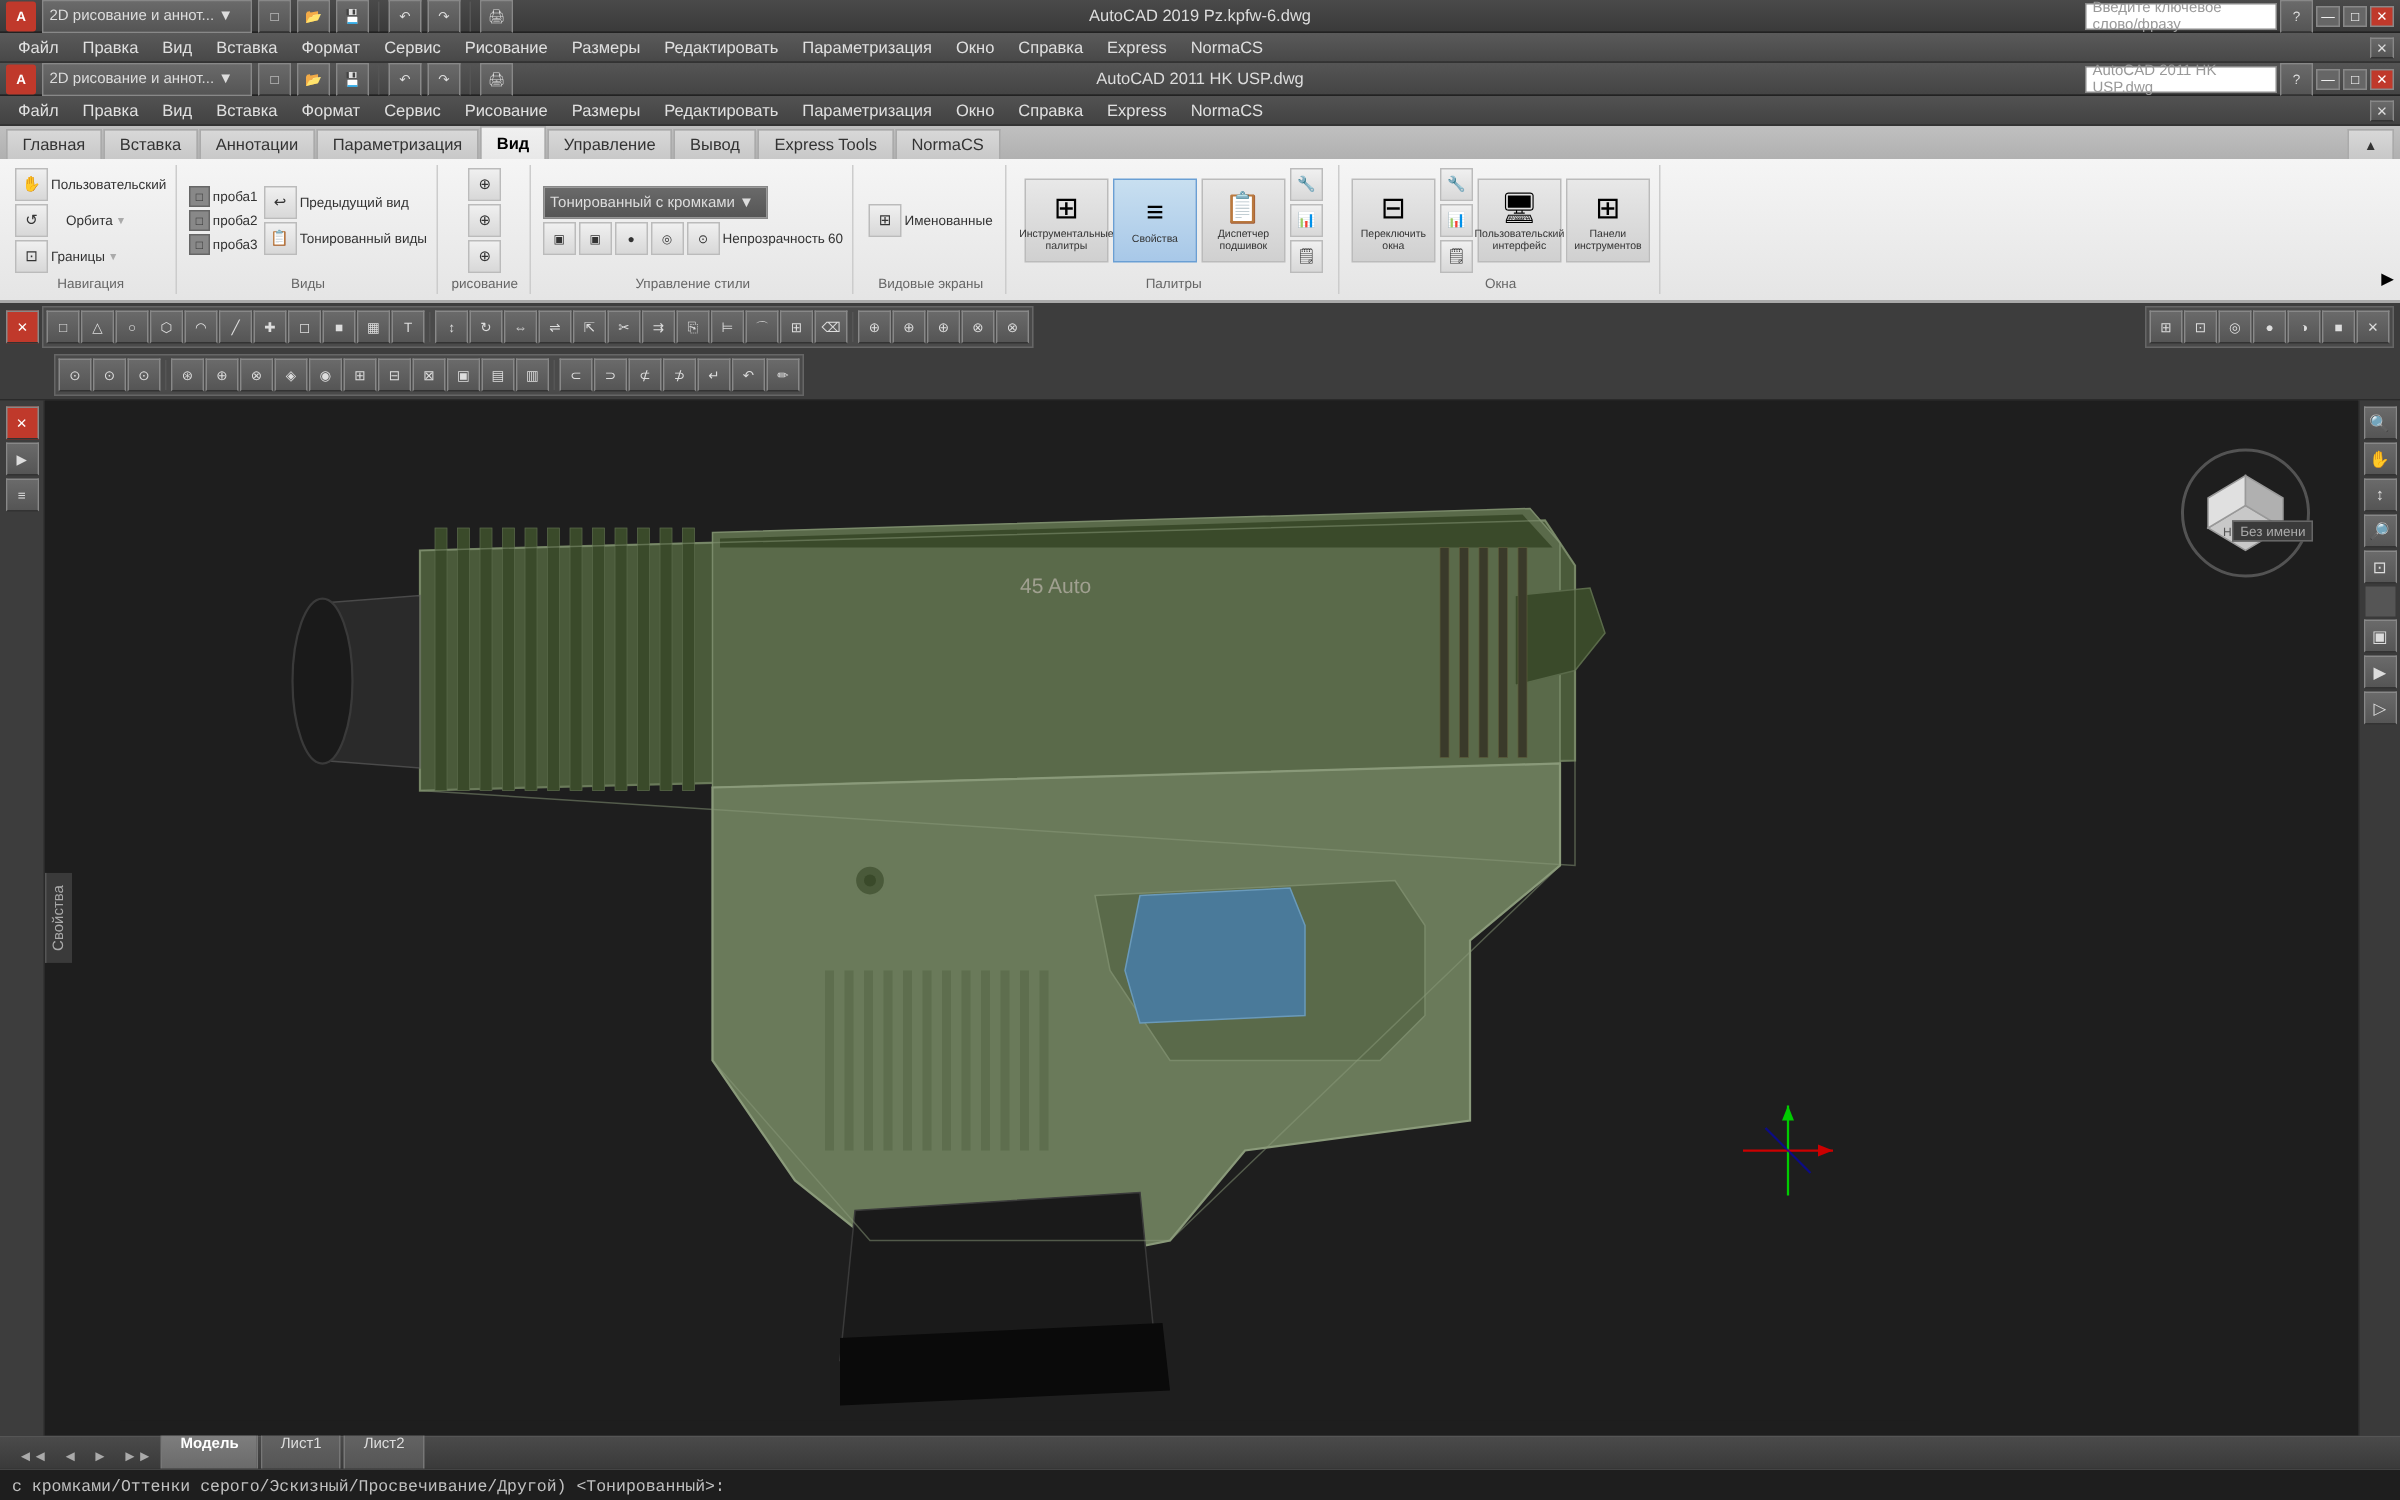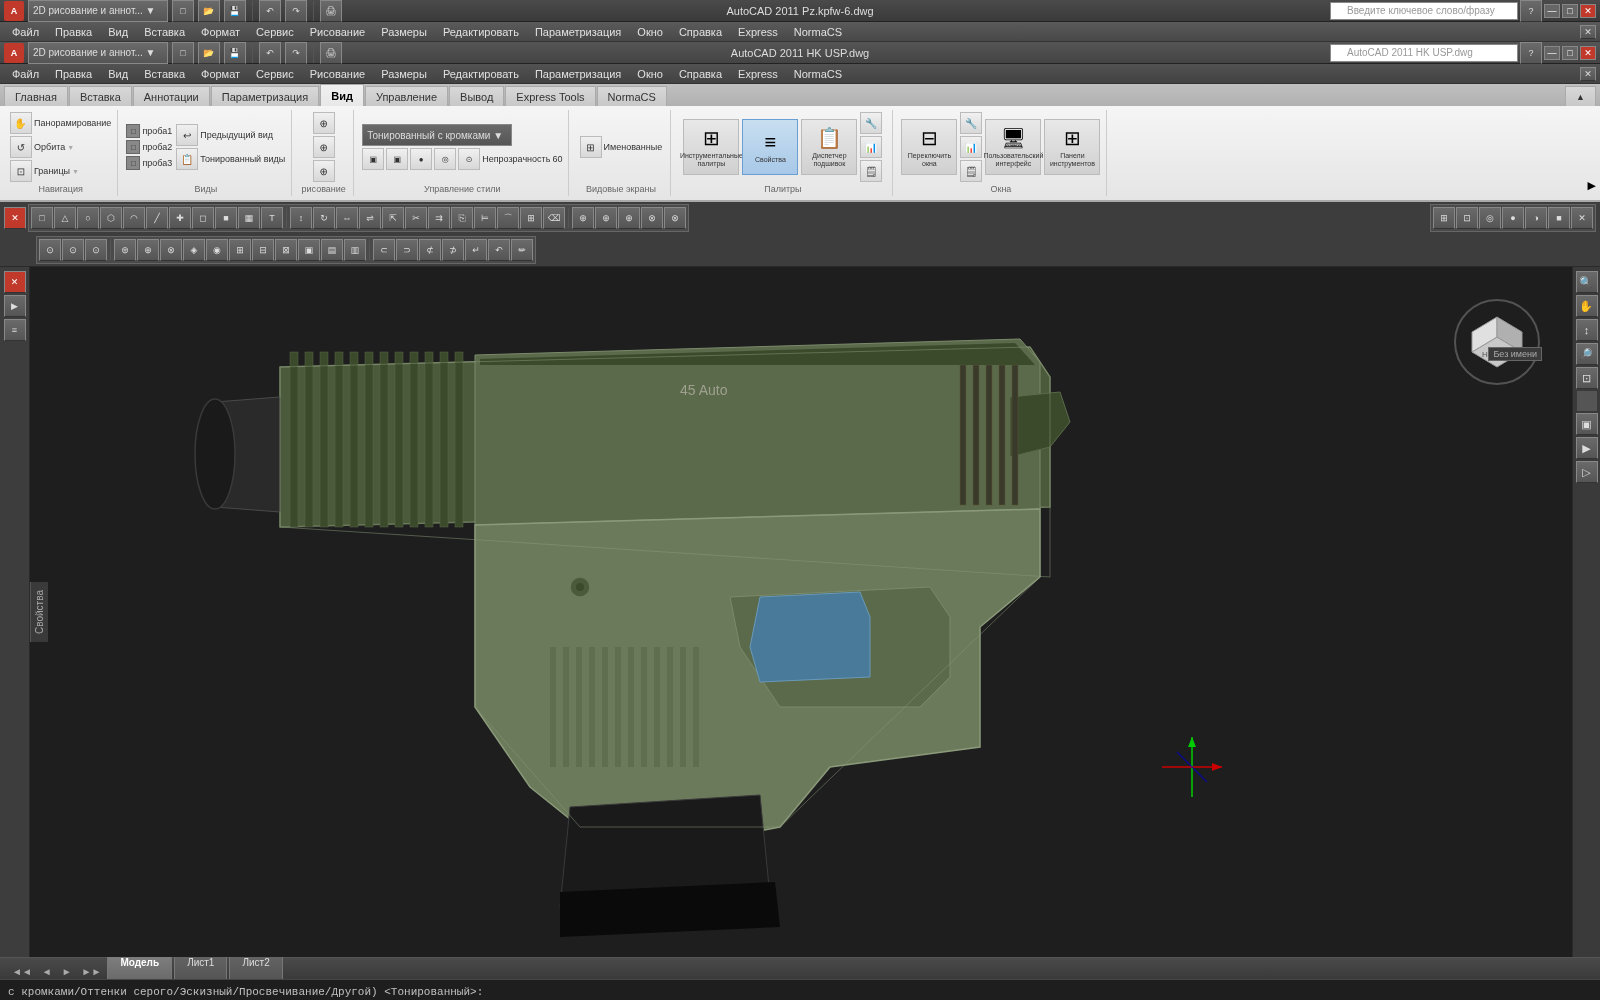--- a/index.html
+++ b/index.html
@@ -219,23 +219,23 @@
     }
     .rb-large-icon { font-size: 20px; }
     .rb-large-label { font-size: 7px; color: #333; margin-top: 2px; line-height: 1.1; }
     .group-col { display: flex; flex-direction: column; gap: 2px; }
 
     
     .search-box {
       background: #fff;
       border: 1px solid #888;
       height: 18px;
-      width: 188px;
+      width: 128px;
       display: flex; align-items: center;
-      padding: 0 16px;
+      padding: 0 4px;
       font-size: 10px;
       color: #999;
     }
   </style>
 </head>
 <body>
 
 <div class="title-bar" style="position:relative;">
   <div class="title-bar-left">
     <div class="autocad-logo">
@@ -244,21 +244,21 @@
     <div class="tb-dropdown" style="width:140px; font-size:10px;">2D рисование и аннот... ▼</div>
     <div class="tb-btn">□</div>
     <div class="tb-btn">📂</div>
     <div class="tb-btn">💾</div>
     <div class="tb-separator"></div>
     <div class="tb-btn">↶</div>
     <div class="tb-btn">↷</div>
     <div class="tb-separator"></div>
     <div class="tb-btn">🖨</div>
   </div>
-  <div class="title-center">AutoCAD 2011  Pz.kpfw-6.dwg</div>
+  <div class="title-center">AutoCAD 2019  Pz.kpfw-6.dwg</div>
   <div class="title-bar-right">
     <div class="search-box">
       <span>Введите ключевое слово/фразу</span>
     </div>
     <div class="tb-btn">?</div>
     <div class="win-btn">—</div>
     <div class="win-btn">□</div>
     <div class="win-btn close">✕</div>
   </div>
 </div>
@@ -343,25 +343,25 @@
     <div class="ribbon-tab" style="font-size:9px;">▲</div>
   </div>
 
   <div class="ribbon-content">
 
     <div class="ribbon-group">
       <div class="ribbon-group-content">
         <div class="group-col">
           <div style="display:flex;align-items:center;gap:2px;">
             <div class="rb-btn-small" title="Панорамирование">✋</div>
-            <span style="font-size:9px;color:#333;">Панорамирование</span>
+            <span style="font-size:9px;color:#333;">Пользовательский</span>
           </div>
           <div style="display:flex;align-items:center;gap:2px;">
             <div class="rb-btn-small">↺</div>
-            <span style="font-size:9px;color:#333;">Орбита</span>
+            <span style="font-size:9px;color:#333;margin-left:10px;">Орбита</span>
             <span class="small-arrow">▼</span>
           </div>
           <div style="display:flex;align-items:center;gap:2px;">
             <div class="rb-btn-small">⊡</div>
             <span style="font-size:9px;color:#333;">Границы</span>
             <span class="small-arrow">▼</span>
           </div>
         </div>
       </div>
       <div class="ribbon-group-label">Навигация</div>

